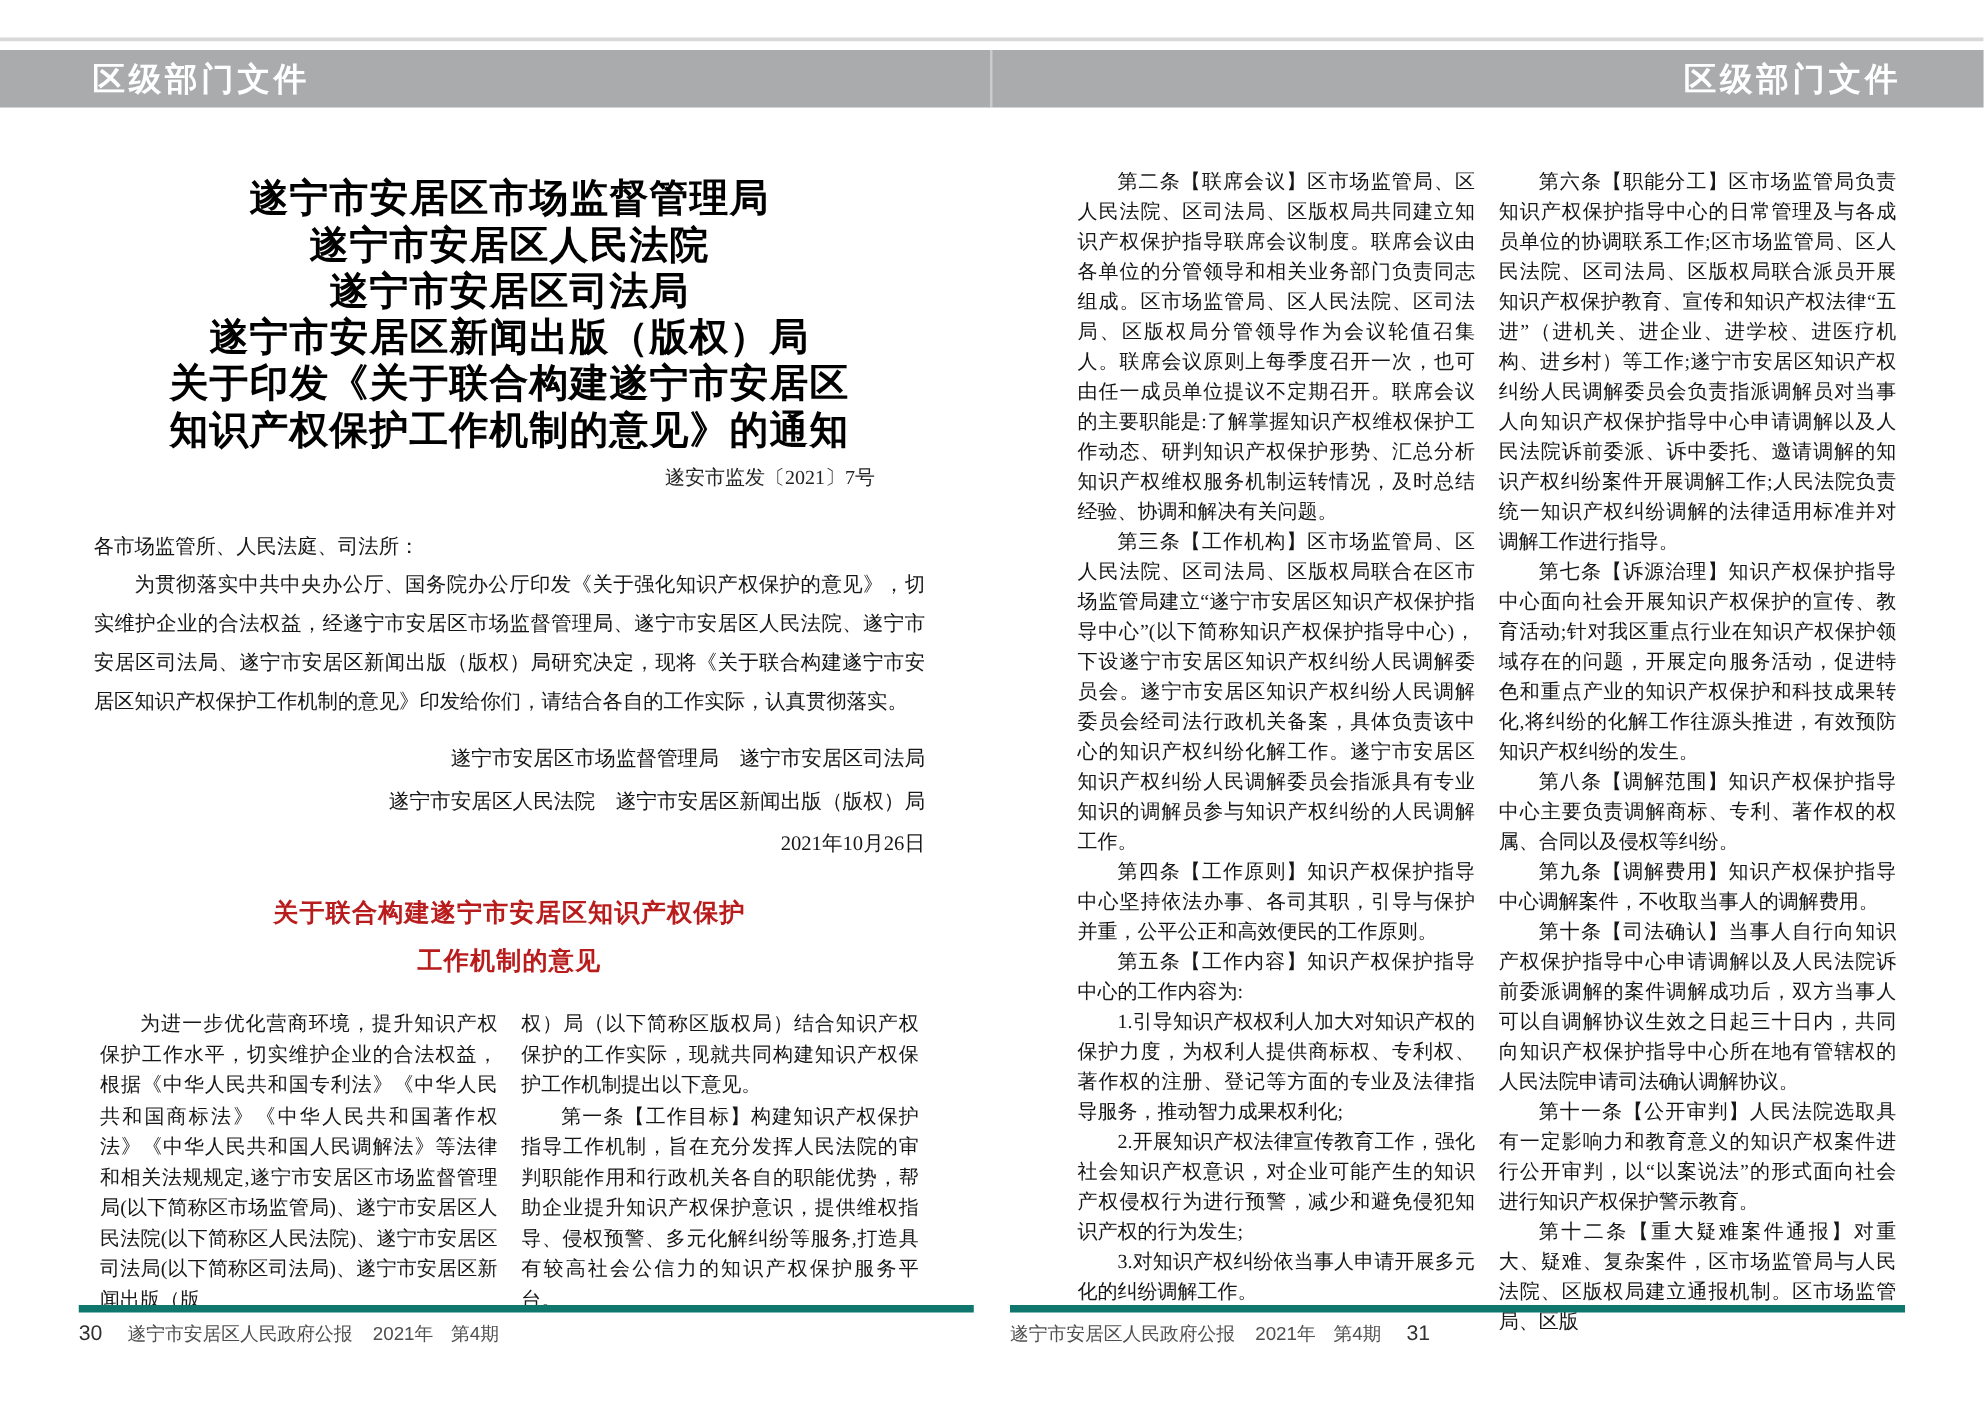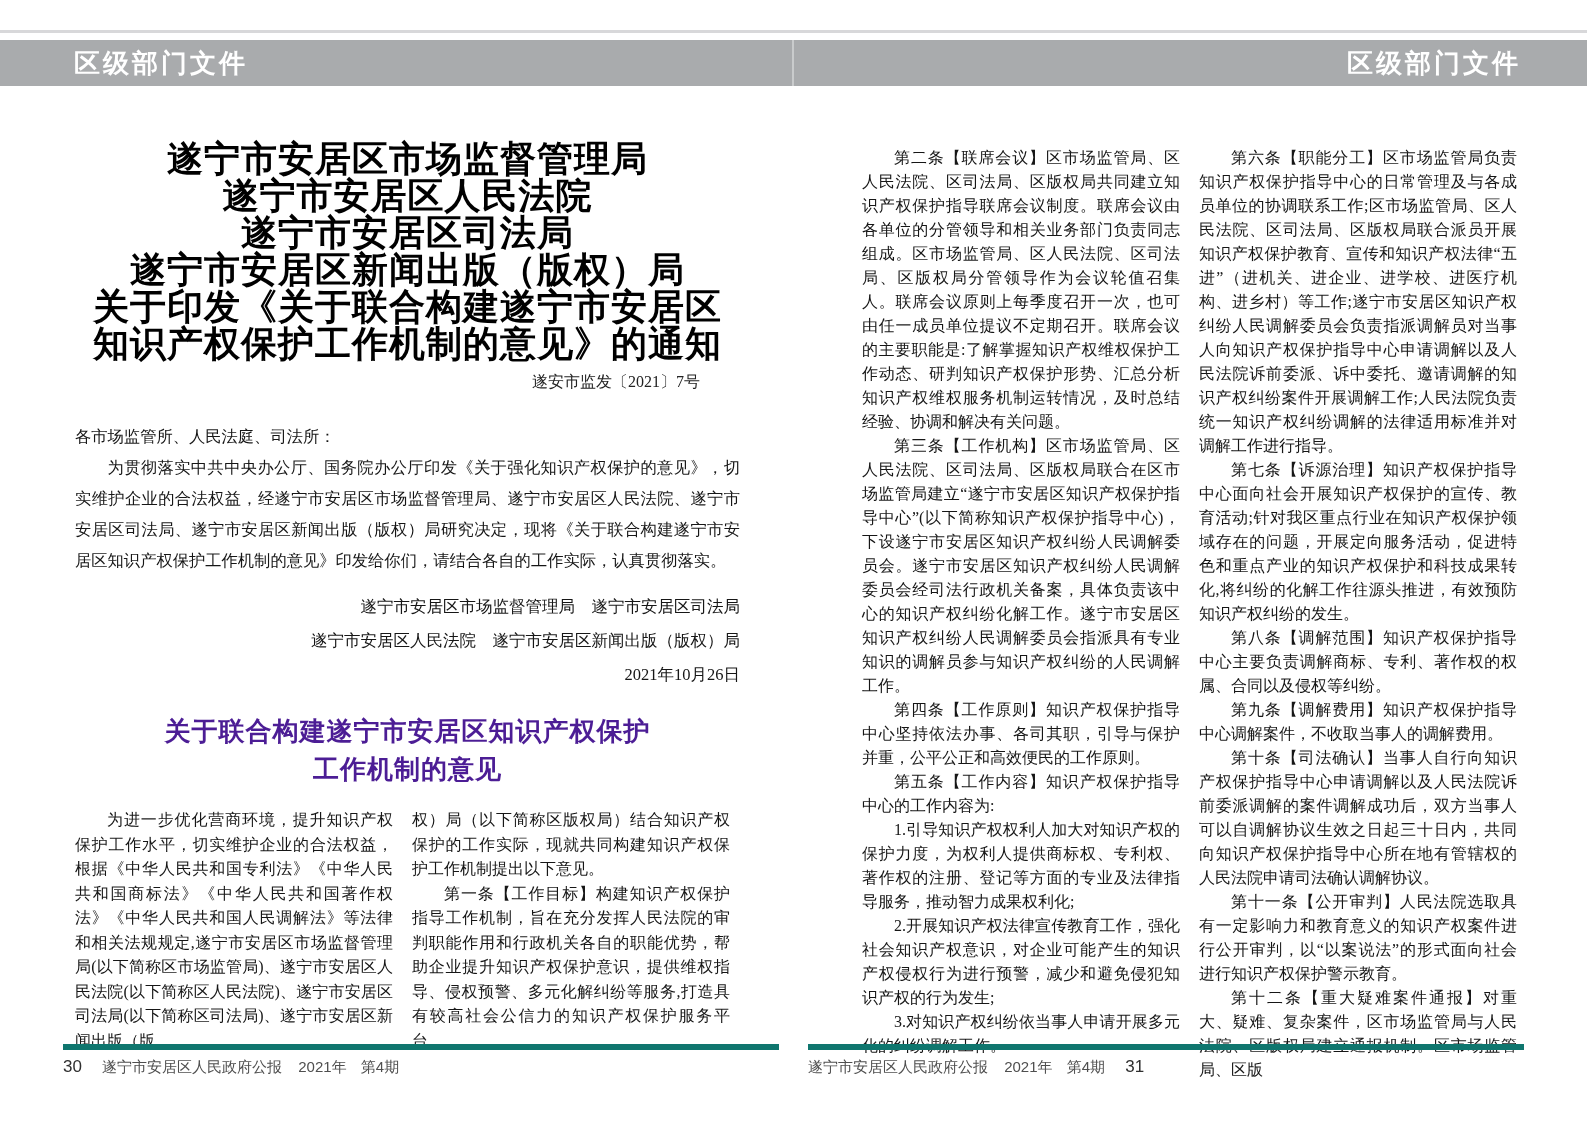--- a/index.html
+++ b/index.html
@@ -11,39 +11,39 @@
   .banner-label{position:absolute;top:0;height:46px;line-height:46px;color:#ffffff;
                 font-family:"Liberation Sans","DejaVu Sans",sans-serif;font-weight:700;
                 font-size:26px;letter-spacing:3px;}
   .banner-label.left{left:74px;}
   .banner-label.right{right:86px;}
   .banner-divider{position:absolute;left:792px;top:40px;width:2px;height:46px;background:rgba(255,255,255,.38);}
 
   
   .main-title{position:absolute;left:75px;top:140px;width:665px;text-align:center;
               font-family:"Liberation Sans","DejaVu Sans",sans-serif;font-weight:700;
-              font-size:36px;line-height:37px;letter-spacing:1px;color:#000;}
+              font-size:31px;line-height:37px;letter-spacing:1px;color:#000;}
   .doc-number{position:absolute;left:75px;top:372px;width:625px;text-align:right;
               font-size:16px;color:#222;}
   .intro{position:absolute;left:75px;top:421px;width:665px;font-size:16.3px;line-height:31px;
          text-align:justify;}
   .intro p{margin:0;}
   .signatures{position:absolute;left:225px;top:590px;width:515px;text-align:right;
               font-size:16.5px;line-height:34px;}
   .signatures div{white-space:pre;}
   .section-title{position:absolute;left:75px;top:712px;width:665px;text-align:center;
                  font-family:"Liberation Sans","DejaVu Sans",sans-serif;font-weight:700;
-                 font-size:26px;line-height:38px;letter-spacing:1px;color:#4c1d95;}
+                 font-size:20px;line-height:38px;letter-spacing:1px;color:#b91c1c;}
 
   
   .cols{position:absolute;display:flex;}
   .cols .col{width:318px;font-size:16px;text-align:justify;}
-  .cols-left{left:75px;top:808px;width:665px;gap:19px;}
+  .cols-left{left:75px;top:808px;width:665px;gap:19px;justify-content:center;}
   .cols-left .col{line-height:24.5px;}
-  .cols-right{left:862px;top:146px;width:655px;gap:19px;}
+  .cols-right{left:862px;top:134px;width:655px;gap:19px;}
   .cols-right .col{line-height:24px;}
   .col p{margin:0;}
   .col p.indent{text-indent:2em;}
   .intro p.indent{text-indent:2em;}
 
   
   .footer{position:absolute;top:1044px;width:716px;border-top:6px solid #0f766e;
           padding-top:7px;font-family:"Liberation Sans","DejaVu Sans",sans-serif;
           font-size:15px;color:#4f4f4f;}
   .footer-left{left:63px;text-align:left;}

